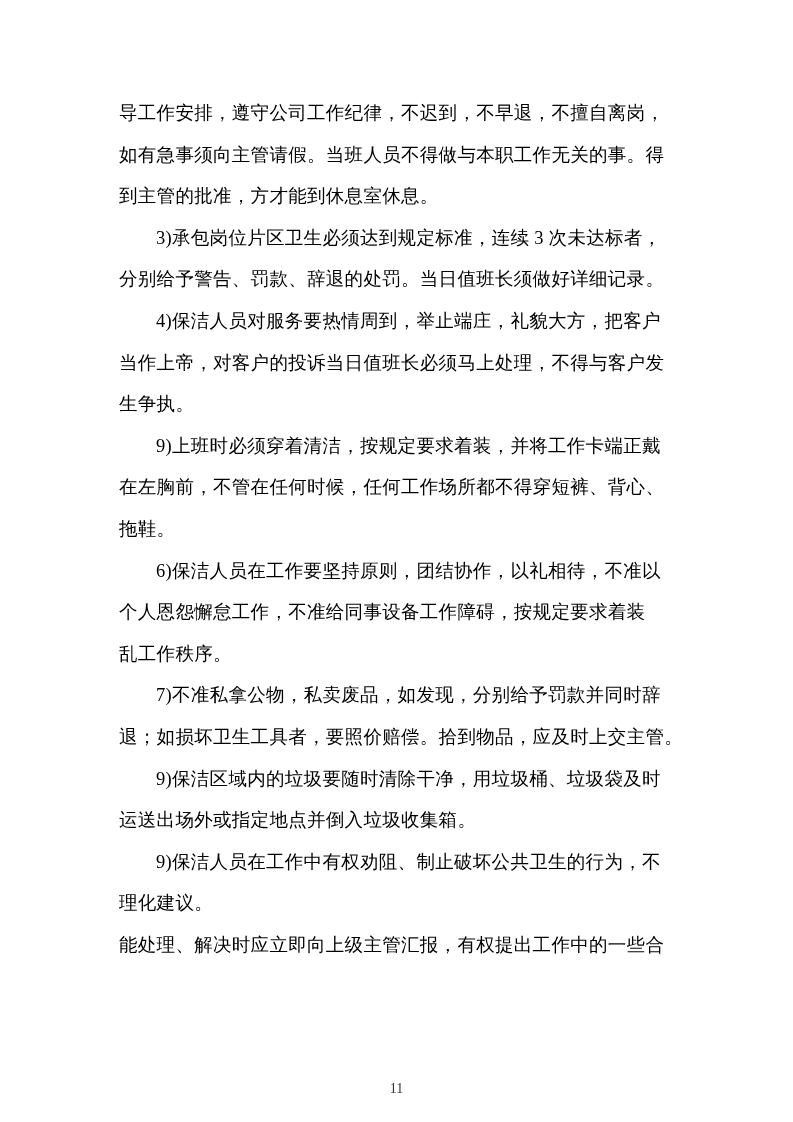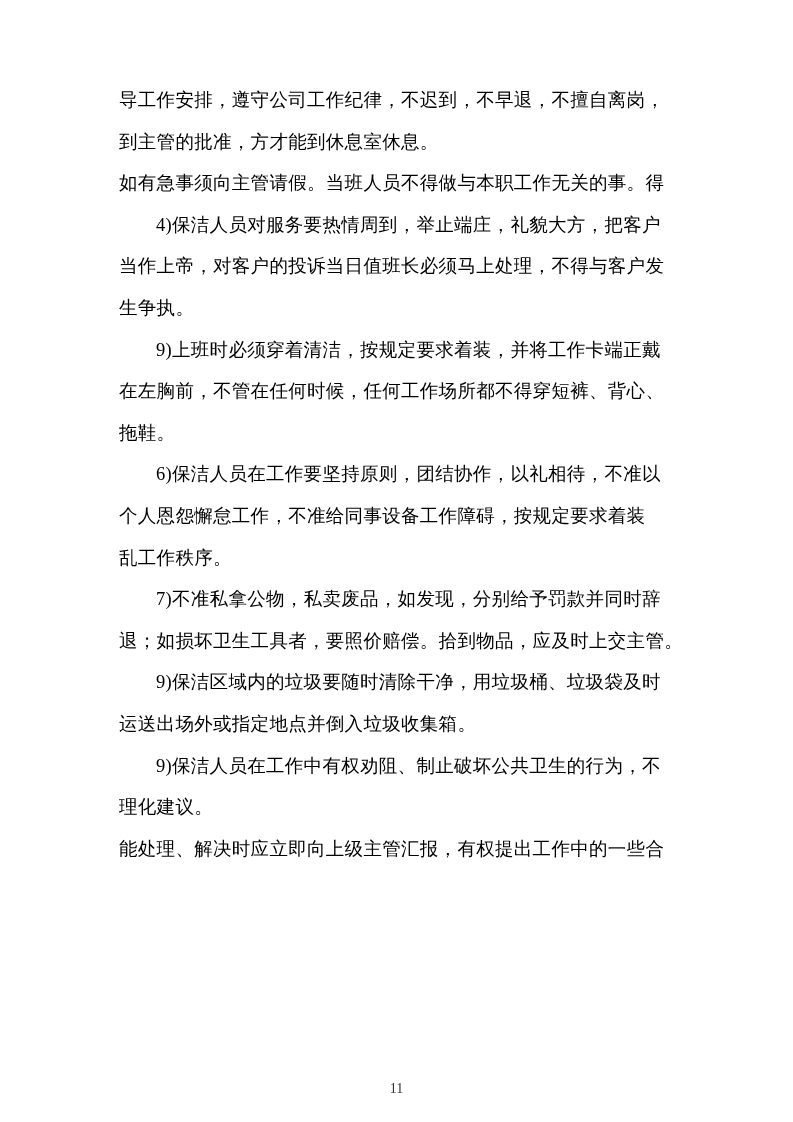--- a/index.html
+++ b/index.html
@@ -19,21 +19,21 @@
       position: absolute;
       left: 0;
       top: 0;
       width: 793px;
       height: 1122px;
       background: #ffffff;
     }
     .body-text {
       position: absolute;
       left: 119px;
-      top: 80px;
+      top: 93px;
       width: 560px;
     }
     .line {
       height: 41.6px;
       line-height: 41.6px;
       font-size: 18.5px;
       white-space: nowrap;
       letter-spacing: 0.3px;
     }
     .line.indent {
@@ -50,24 +50,28 @@
     }
   </style>
 </head>
 <body>
 
 <div class="page">
   <div class="body-text">
 
     <div>
       <div class="line">导工作安排，遵守公司工作纪律，不迟到，不早退，不擅自离岗，</div>
+      <div class="line">如有急事须向主管请假。当班人员不得做与本职工作无关的事。得</div>
       <div class="line">到主管的批准，方才能到休息室休息。</div>
-      <div class="line">如有急事须向主管请假。当班人员不得做与本职工作无关的事。得</div>
     </div>
 
+    <div>
+      <div class="line indent">3)承包岗位片区卫生必须达到规定标准，连续 3 次未达标者，</div>
+      <div class="line">分别给予警告、罚款、辞退的处罚。当日值班长须做好详细记录。</div>
+    </div>
 
     <div>
       <div class="line indent">4)保洁人员对服务要热情周到，举止端庄，礼貌大方，把客户</div>
       <div class="line">当作上帝，对客户的投诉当日值班长必须马上处理，不得与客户发</div>
       <div class="line">生争执。</div>
     </div>
 
     <div>
       <div class="line indent">9)上班时必须穿着清洁，按规定要求着装，并将工作卡端正戴</div>
       <div class="line">在左胸前，不管在任何时候，任何工作场所都不得穿短裤、背心、</div>

